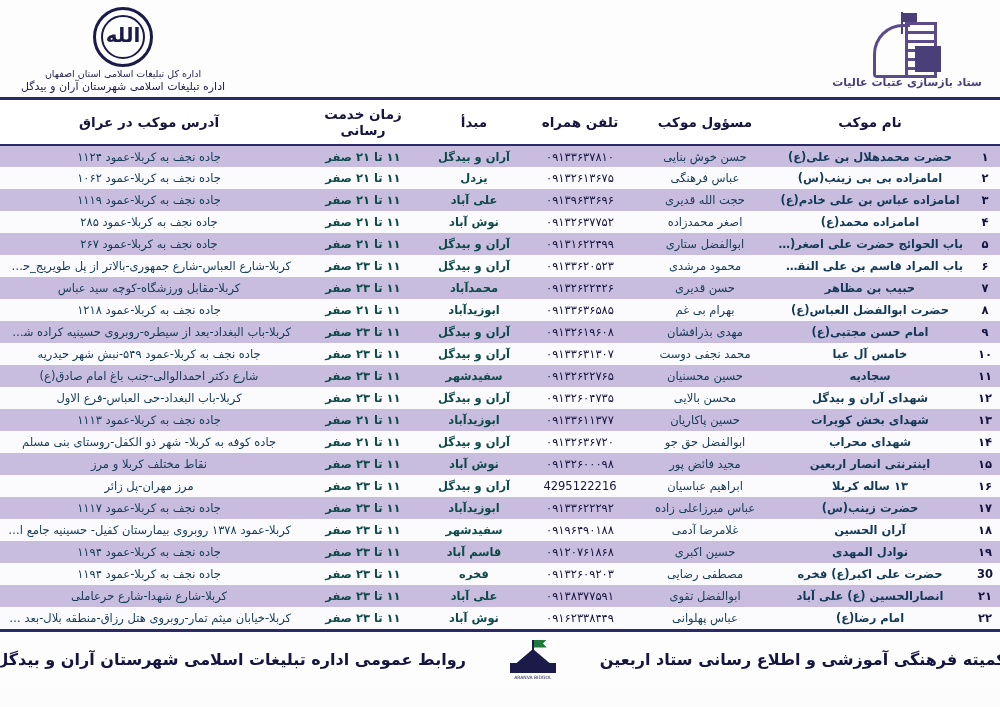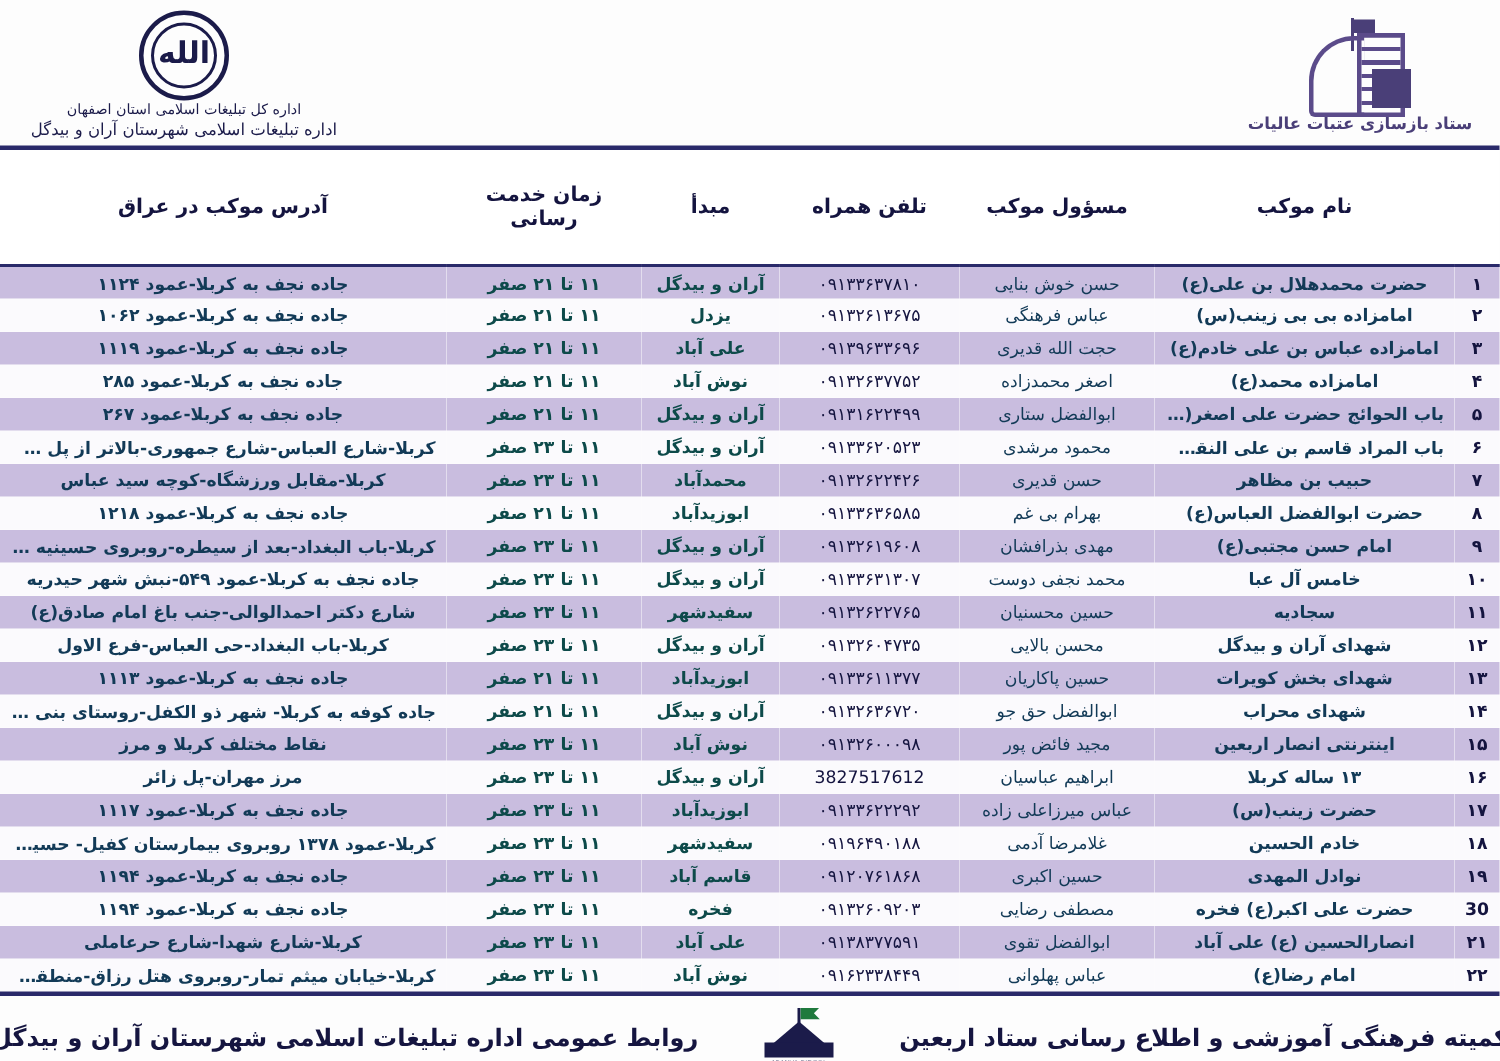--- a/index.html
+++ b/index.html
@@ -158,21 +158,21 @@
     width: 1000px;
     border-collapse: collapse;
     table-layout: fixed;
     direction: rtl;
   }
   table.moukeb thead th {
     background: #ffffff;
     color: #14143f;
     font-size: 13.5px;
     font-weight: bold;
-    padding: 22px 6px;
+    padding: 6px 6px;
     height: 27px;
     text-align: center;
     border: none;
     box-sizing: border-box;
   }
   table.moukeb thead tr {
     border-bottom: 2.5px solid #2a2a6a;
   }
   table.moukeb tbody td {
     font-size: 11.5px;
@@ -186,21 +186,21 @@
   }
   table.moukeb tbody tr.odd  td { background: #c9bddf; }
   table.moukeb tbody tr.even td { background: #fbfafd; }
 
   td.c-no      { width: 30px;  text-align: center; color: #14143f; font-weight: bold; }
   td.c-name    { width: 200px; text-align: center; color: #123a57; font-weight: bold; }
   td.c-person  { width: 130px; text-align: center; color: #123a57; }
   td.c-phone   { width: 120px; text-align: center; color: #14143f; }
   td.c-origin  { width: 92px;  text-align: center; color: #0d4a4a; font-weight: bold; }
   td.c-time    { width: 130px; text-align: center; color: #0d4a4a; font-weight: bold; }
-  td.c-address { width: 298px; text-align: center; color: #123a57; font-weight: bold; }
+  td.c-address { width: 298px; text-align: center; color: #123a57; font-weight: normal; }
 
   th.h-no      { width: 30px; }
   th.h-name    { width: 200px; }
   th.h-person  { width: 130px; }
   th.h-phone   { width: 120px; }
   th.h-origin  { width: 92px; }
   th.h-time    { width: 130px; }
   th.h-address { width: 298px; }
 
   .table-bottom-rule {
@@ -444,37 +444,37 @@
             <td class="c-person">مجید فائض پور</td>
             <td class="c-phone">۰۹۱۳۲۶۰۰۰۹۸</td>
             <td class="c-origin">نوش آباد</td>
             <td class="c-time">۱۱ تا ۲۳ صفر</td>
             <td class="c-address">نقاط مختلف کربلا و مرز</td>
           </tr>
           <tr class="even">
             <td class="c-no">۱۶</td>
             <td class="c-name">۱۳ ساله کربلا</td>
             <td class="c-person">ابراهیم عباسیان</td>
-            <td class="c-phone">3827517612</td>
+            <td class="c-phone">4295122216</td>
             <td class="c-origin">آران و بیدگل</td>
             <td class="c-time">۱۱ تا ۲۳ صفر</td>
             <td class="c-address">مرز مهران-پل زائر</td>
           </tr>
           <tr class="odd">
             <td class="c-no">۱۷</td>
             <td class="c-name">حضرت زینب(س)</td>
             <td class="c-person">عباس میرزاعلی زاده</td>
             <td class="c-phone">۰۹۱۳۳۶۲۲۲۹۲</td>
             <td class="c-origin">ابوزیدآباد</td>
             <td class="c-time">۱۱ تا ۲۳ صفر</td>
             <td class="c-address">جاده نجف به کربلا-عمود ۱۱۱۷</td>
           </tr>
           <tr class="even">
             <td class="c-no">۱۸</td>
-            <td class="c-name">خادم الحسین</td>
+            <td class="c-name">آران الحسین</td>
             <td class="c-person">غلامرضا آدمی</td>
             <td class="c-phone">۰۹۱۹۶۴۹۰۱۸۸</td>
             <td class="c-origin">سفیدشهر</td>
             <td class="c-time">۱۱ تا ۲۳ صفر</td>
             <td class="c-address">کربلا-عمود ۱۳۷۸ روبروی بیمارستان کفیل- حسینیه جامع امام صادق(ع)</td>
           </tr>
           <tr class="odd">
             <td class="c-no">۱۹</td>
             <td class="c-name">نوادل المهدی</td>
             <td class="c-person">حسین اکبری</td>

